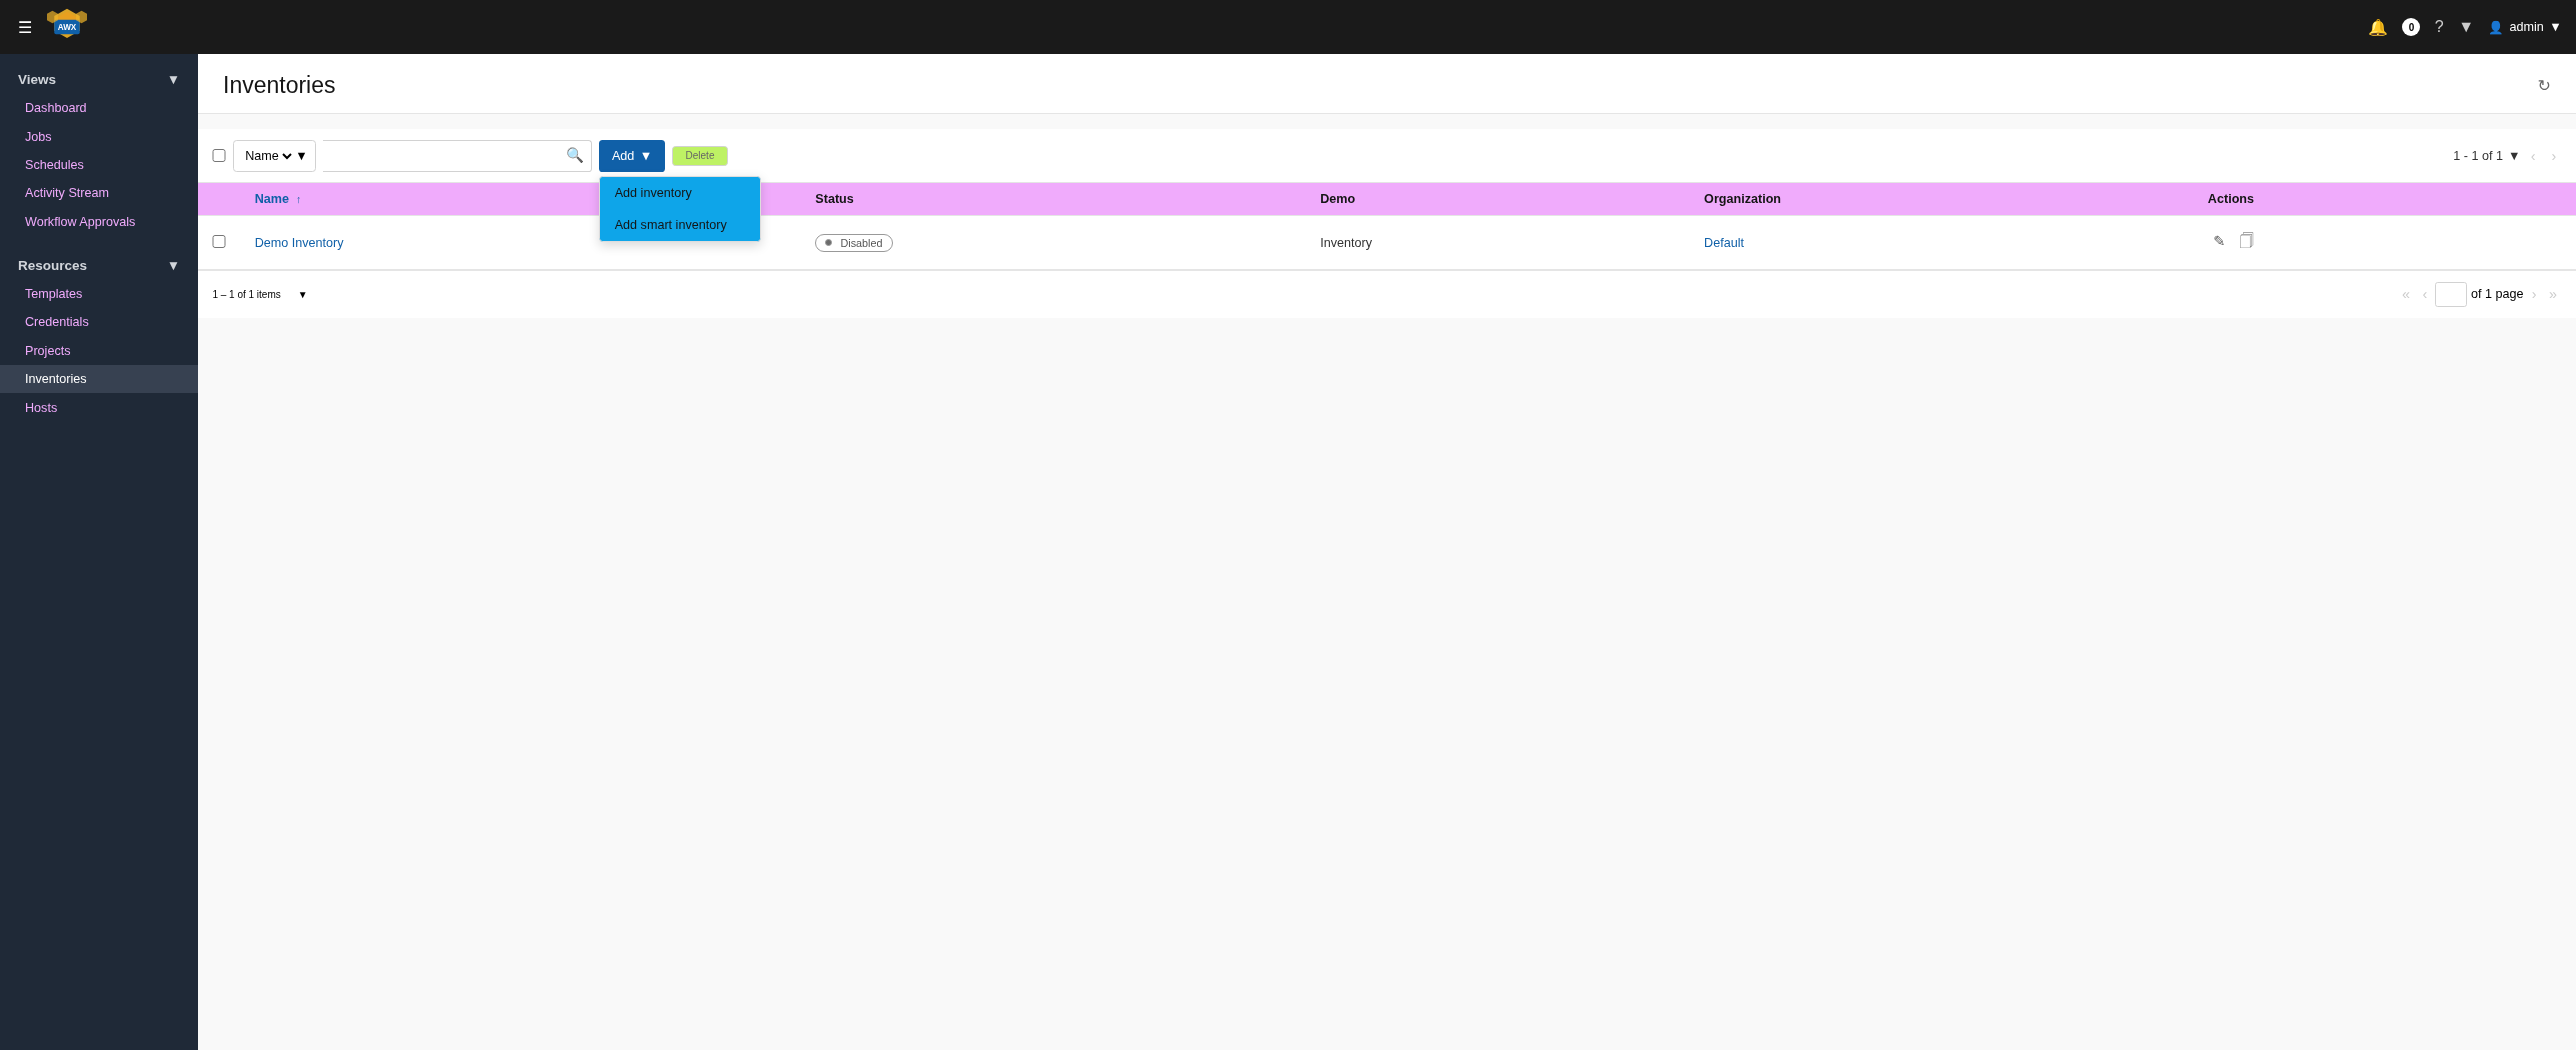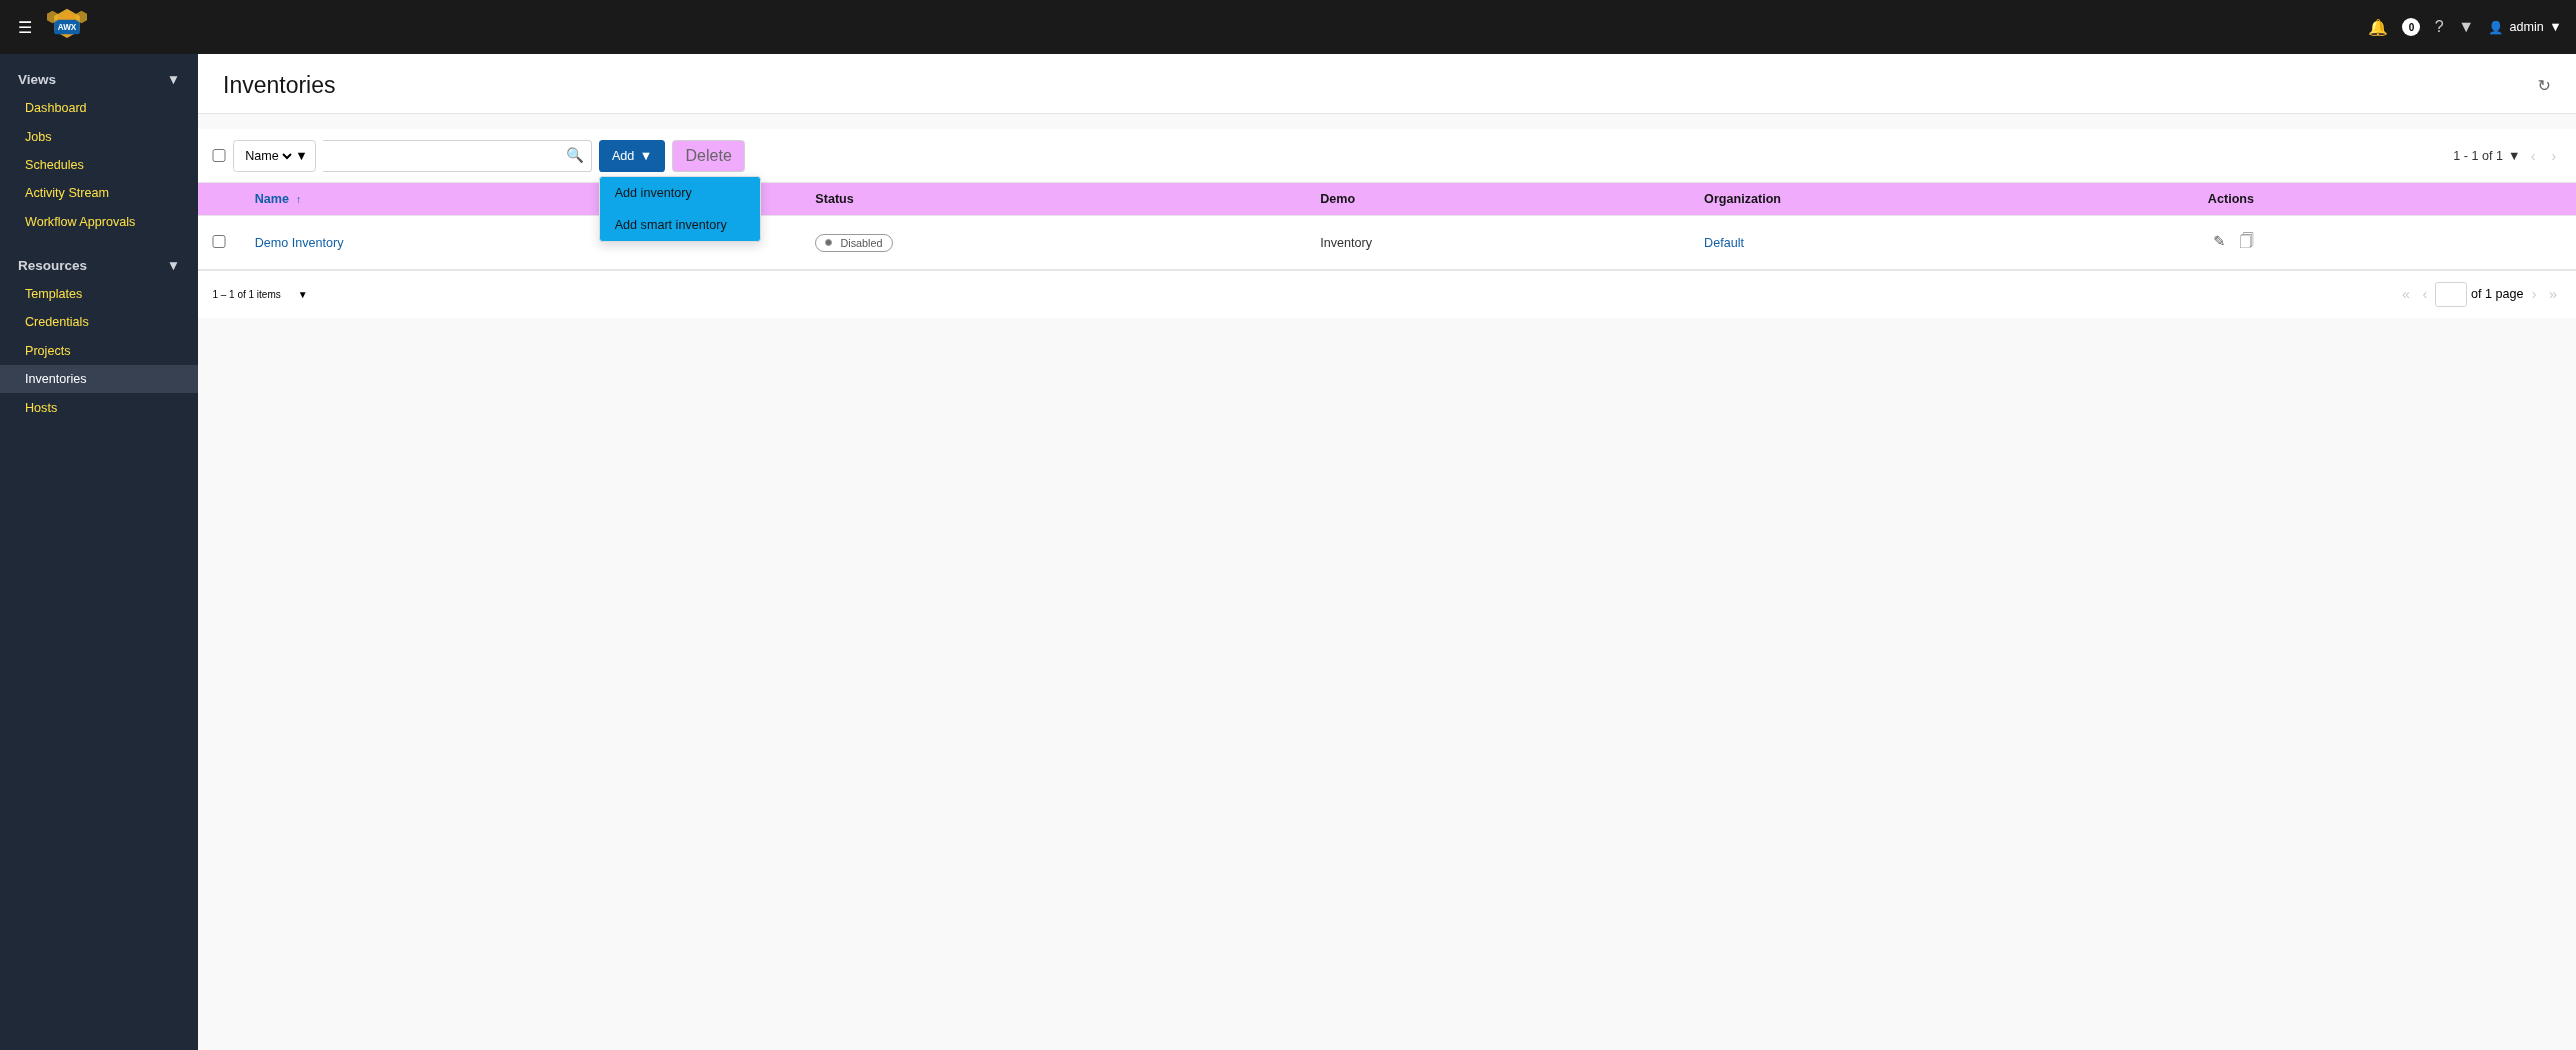--- a/index.html
+++ b/index.html
@@ -60,21 +60,21 @@
       padding: 7.2px 18px;
       color: #d1d5db;
       font-size: 13.5px;
       font-weight: 600;
       cursor: pointer;
     }
     .sidebar-item {
       display: flex;
       align-items: center;
       padding: 7.2px 18px 7.2px 25px;
-      color: #fde047;
+      color: #f0abfc;
       font-size: 12.6px;
       cursor: pointer;
       transition: background 0.15s;
     }
     .sidebar-item.active { background: #374151; color: #fff; }
 
     
     .content {
       flex: 1;
       background: #f9f9f9;
@@ -165,27 +165,27 @@
       padding: 0 12.6px;
       height: 32px;
       font-size: 12.6px;
       font-weight: 500;
       cursor: pointer;
       display: flex;
       align-items: center;
       gap: 5.4px;
     }
     .delete-btn {
-      background: #f0abfc;
+      background: #bef264;
       color: #666;
       border: 0.9px solid #d2d2d2;
       border-radius: 3.6px;
       padding: 0 12.6px;
-      height: 32px;
-      font-size: 16px;
+      height: 20px;
+      font-size: 10px;
       cursor: pointer;
     }
     .pagination-right {
       margin-left: auto;
       display: flex;
       align-items: center;
       gap: 5px;
       font-size: 12.6px;
       color: #333;
     }

